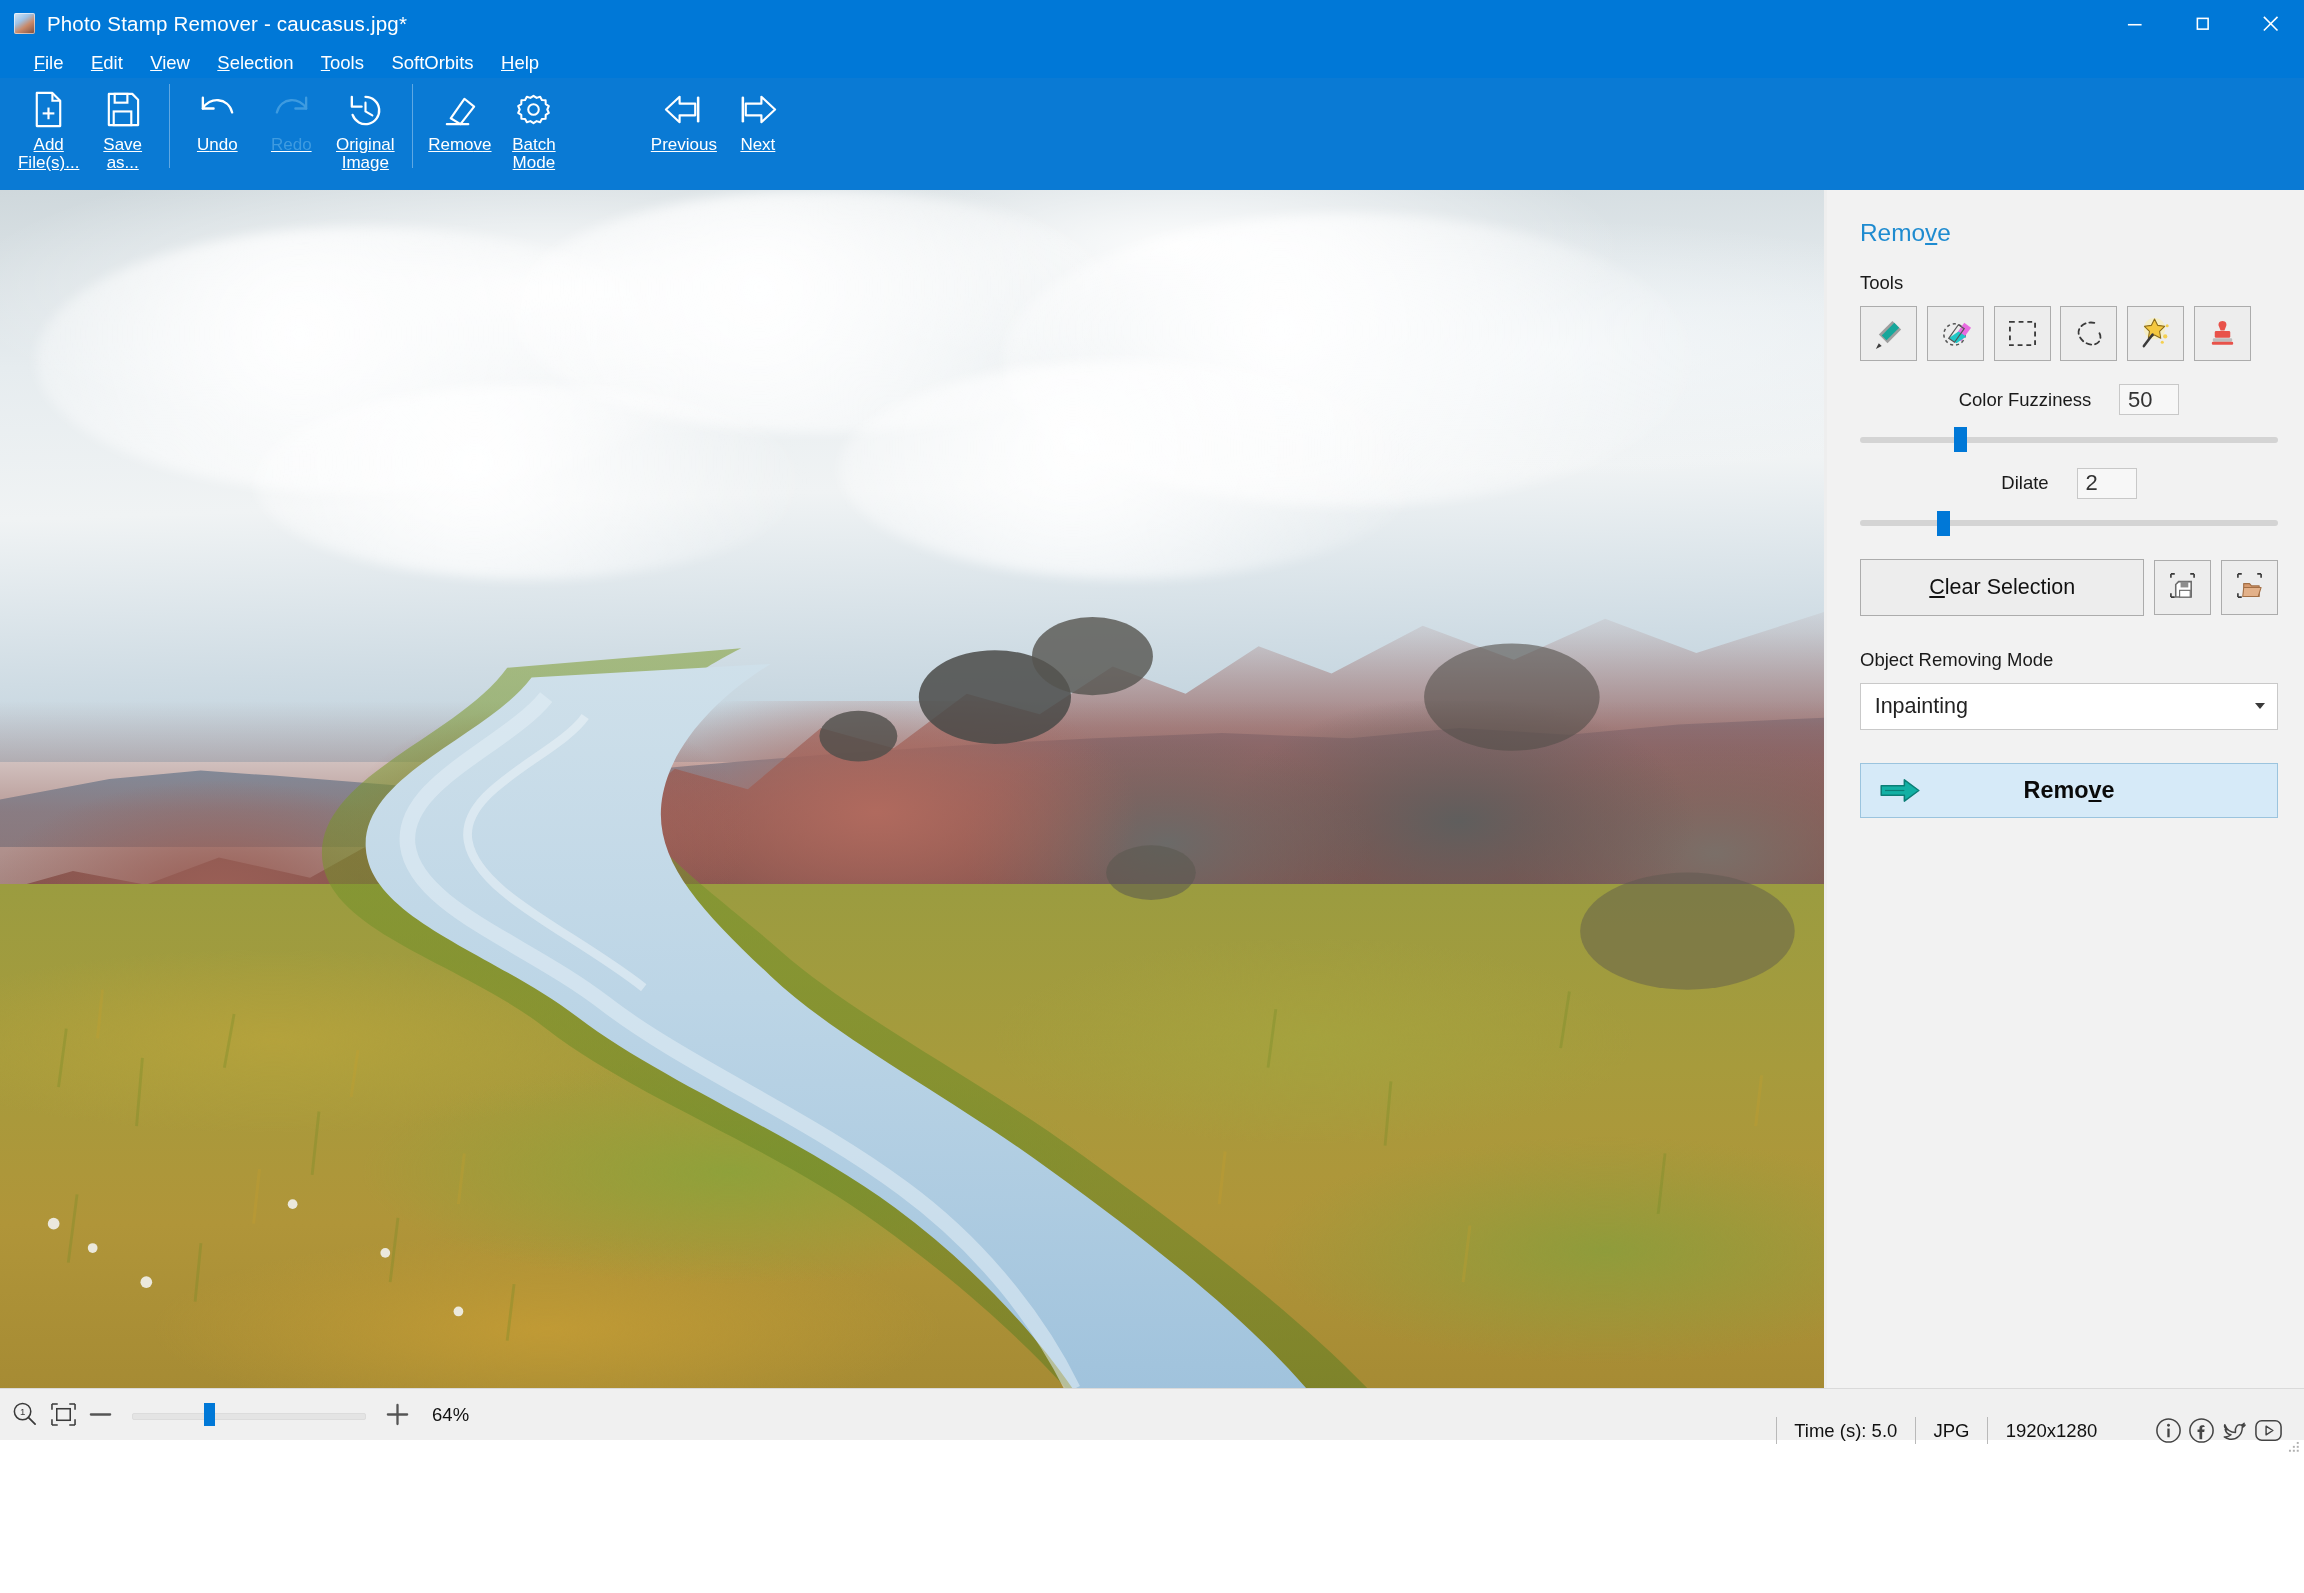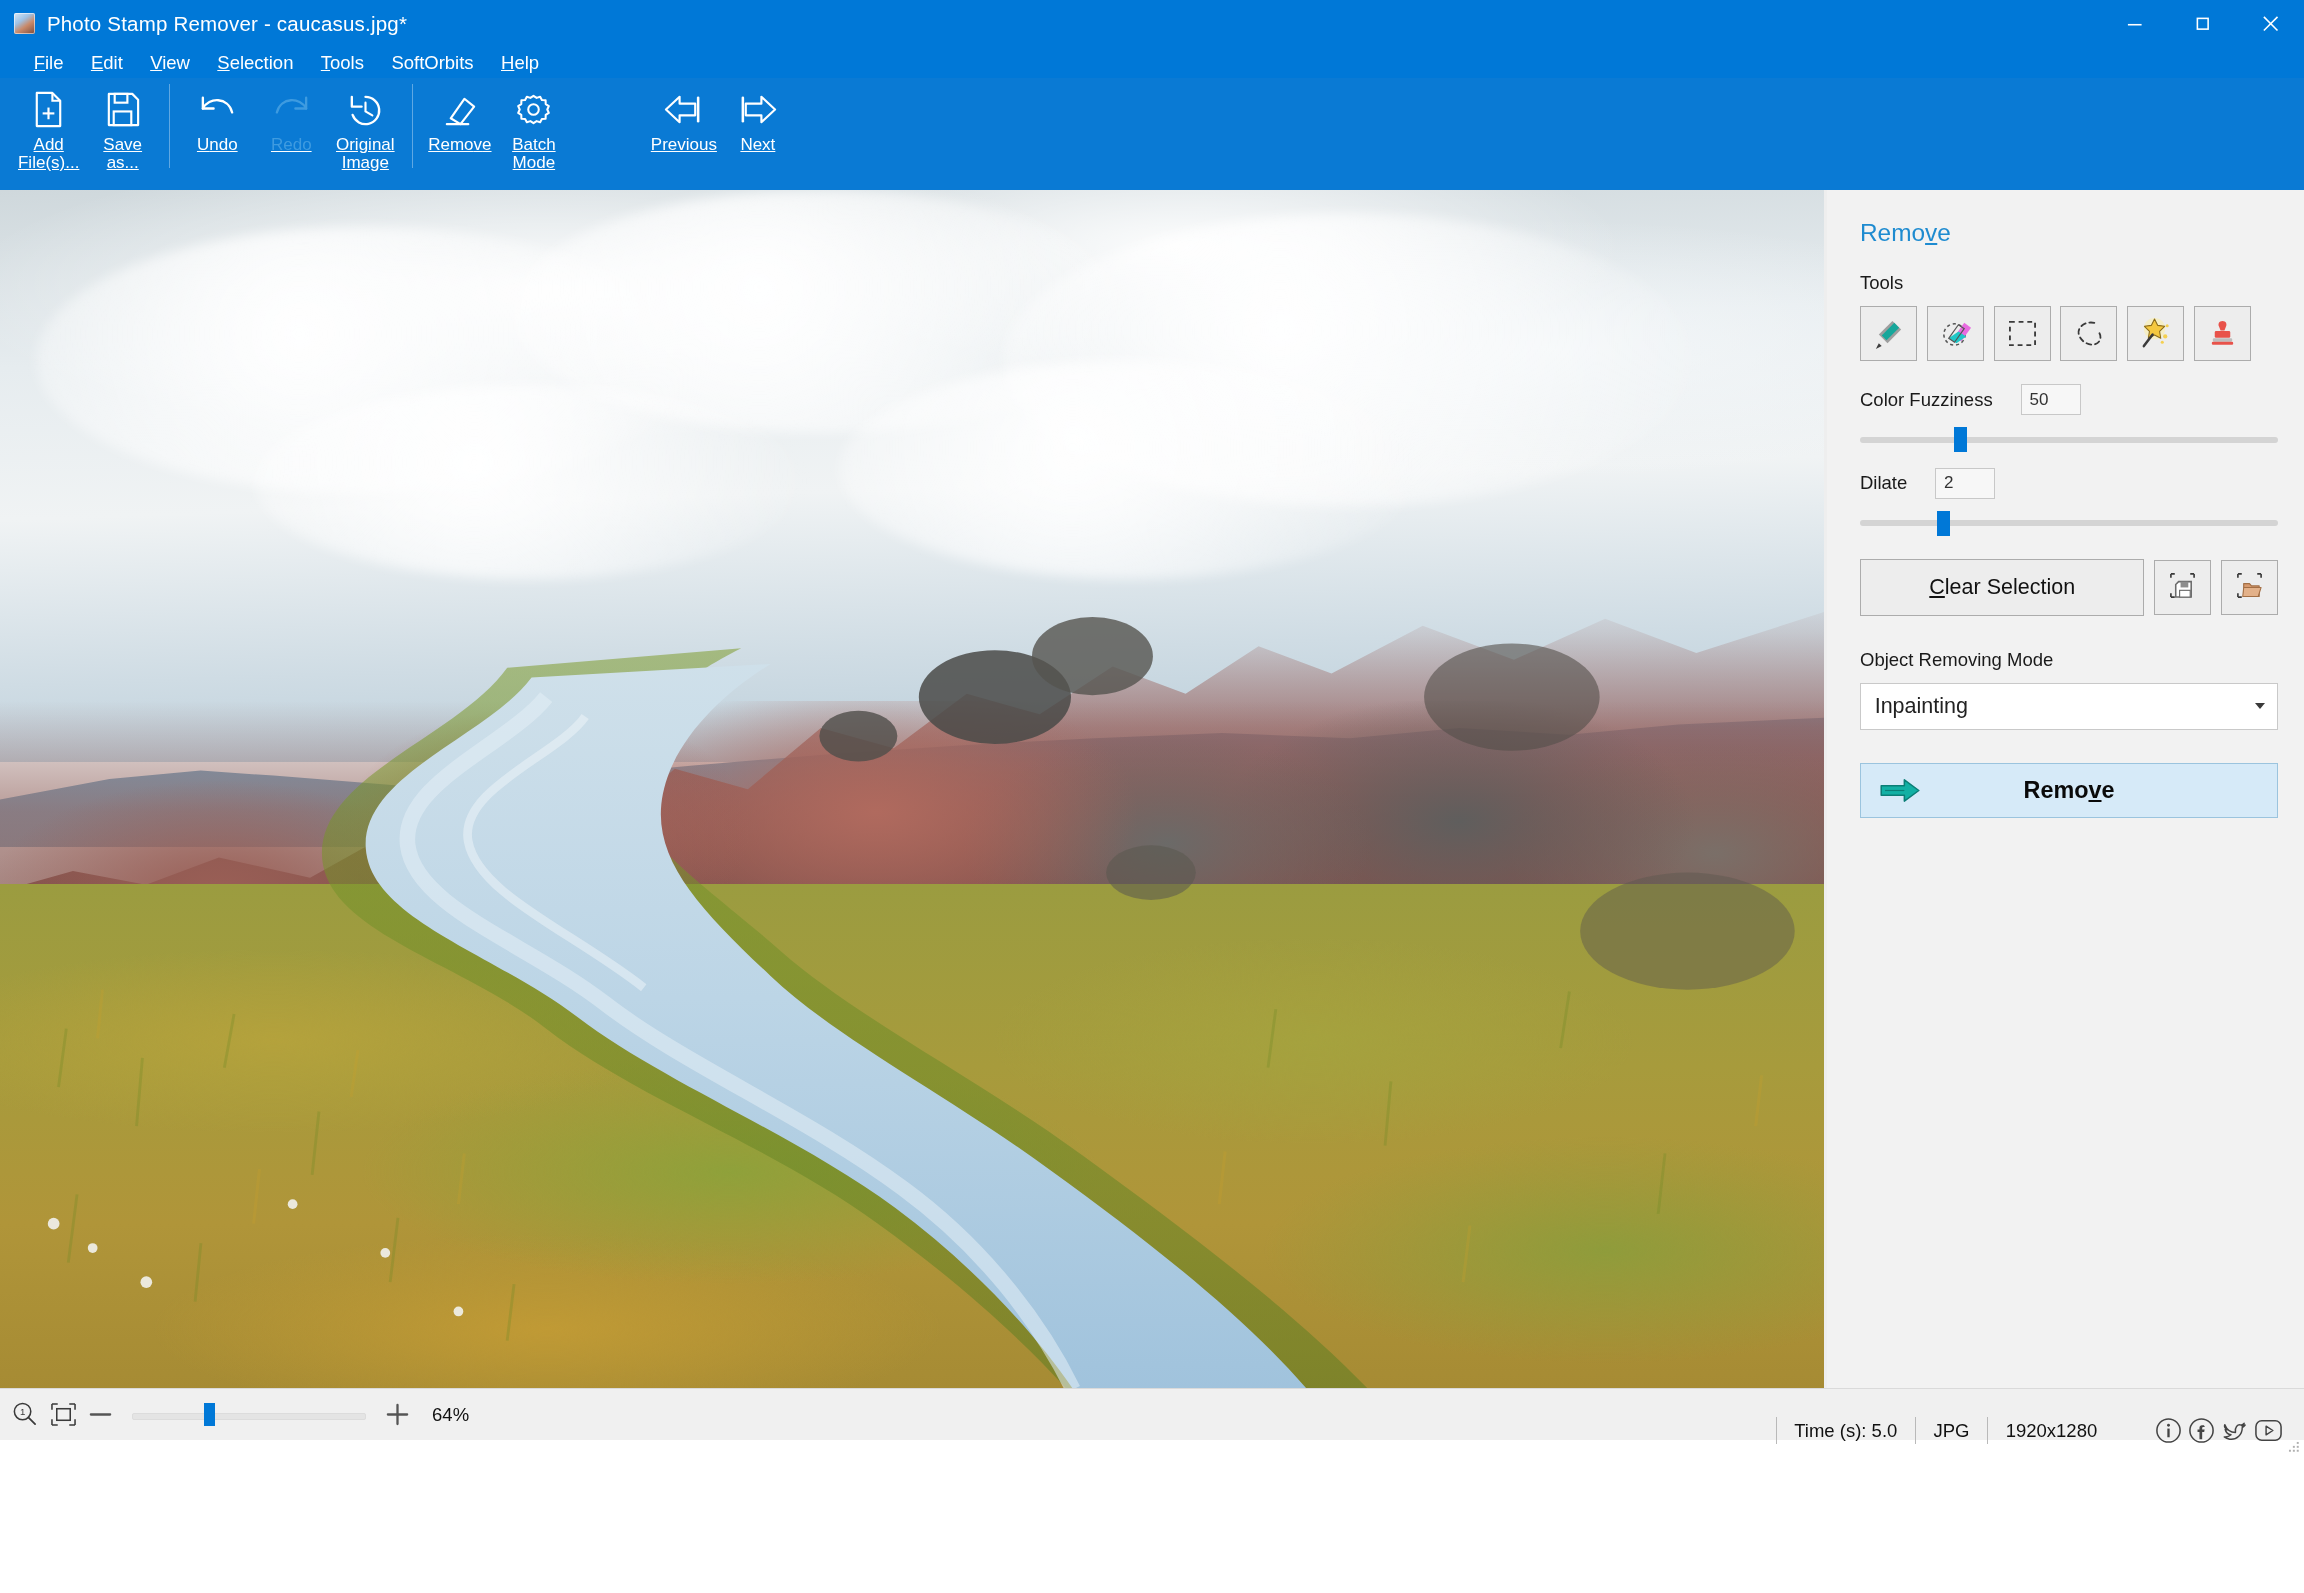--- a/index.html
+++ b/index.html
@@ -212,30 +212,30 @@
     background: #EDEDED;
     border: 1px solid #ACACAC;
     display: flex; align-items: center; justify-content: center;
     box-sizing: border-box;
   }
   .tool-btn svg { display: block; }
 
   .slider-block { margin-bottom: 13.7px; }
   .slider-head {
     display: flex; align-items: center;
-    justify-content: flex-start;
+    justify-content: center;
     margin-bottom: 9.8px;
     gap: 28px;
   }
   .slider-label { font-size: 18.5px; color: #1a1a1a; }
   .num-box {
     width: 60px; height: 31px;
     border: 1px solid #C8C8C8;
     background: #F7F7F7;
-    font-size: 17px;
+    font-size: 22px;
     color: #333;
     display:flex; align-items:center;
     padding-left: 7.8px;
     box-sizing: border-box;
   }
   .slider-track-wrap {
     position: relative; height: 29px;
     margin-bottom: 13.7px;
   }
   .slider-track {

